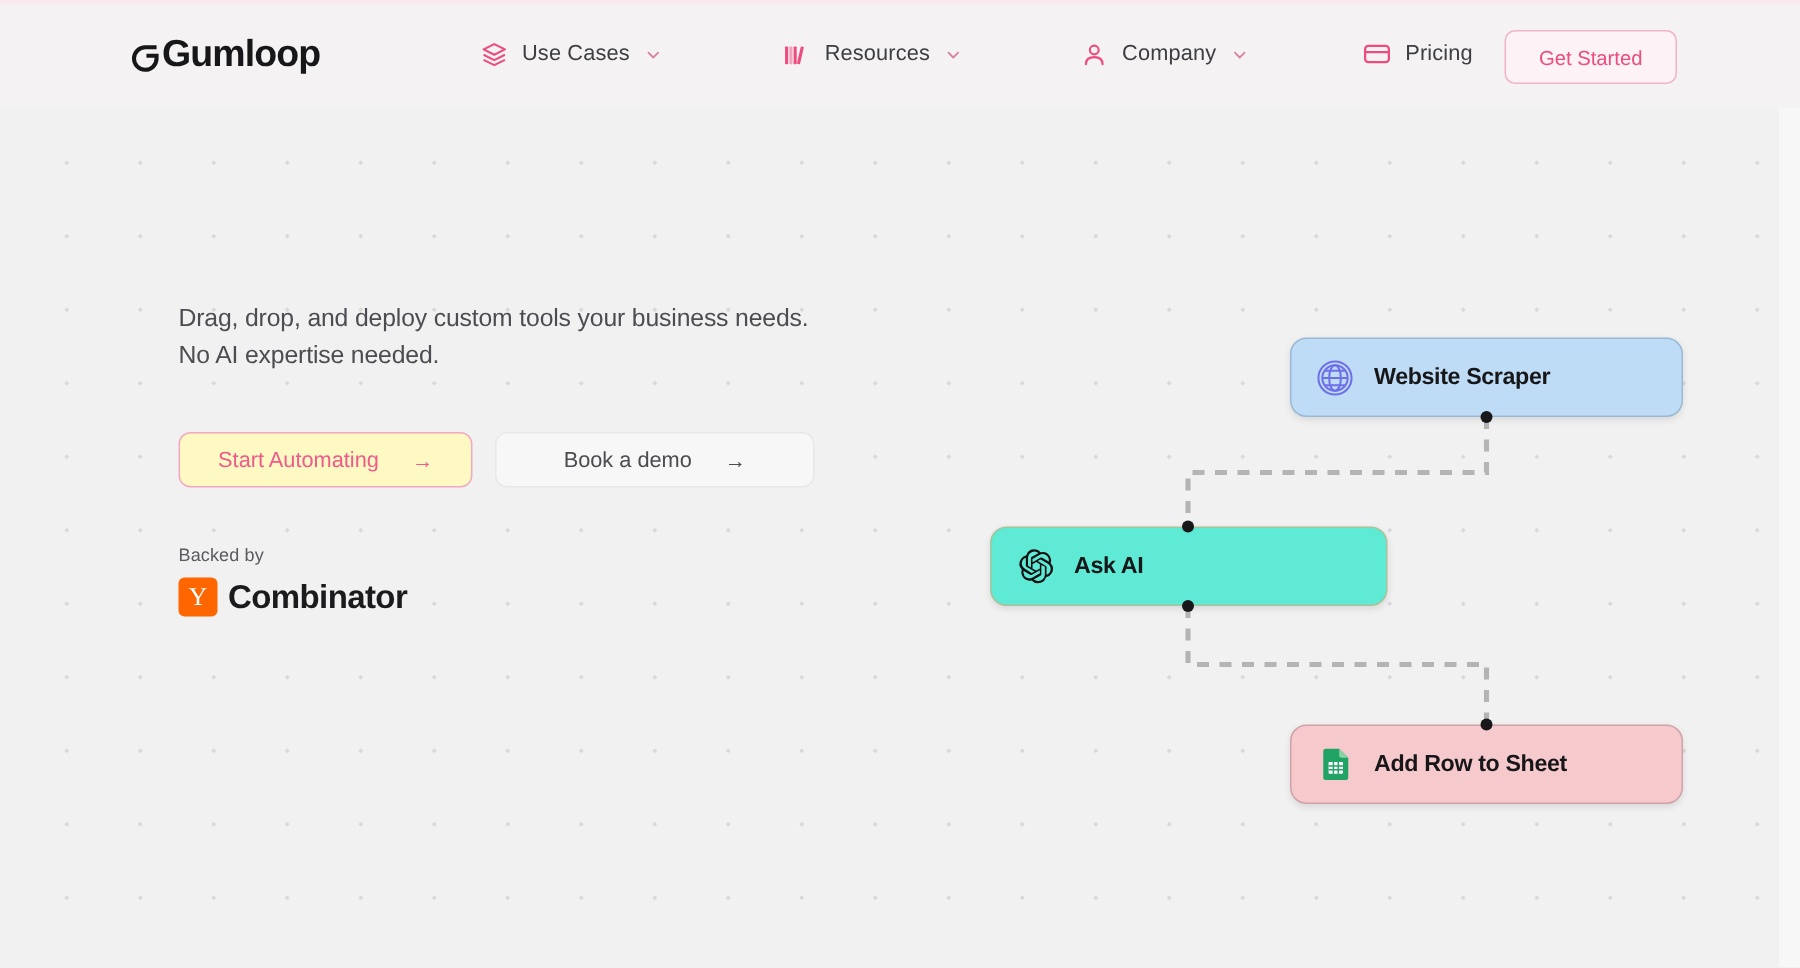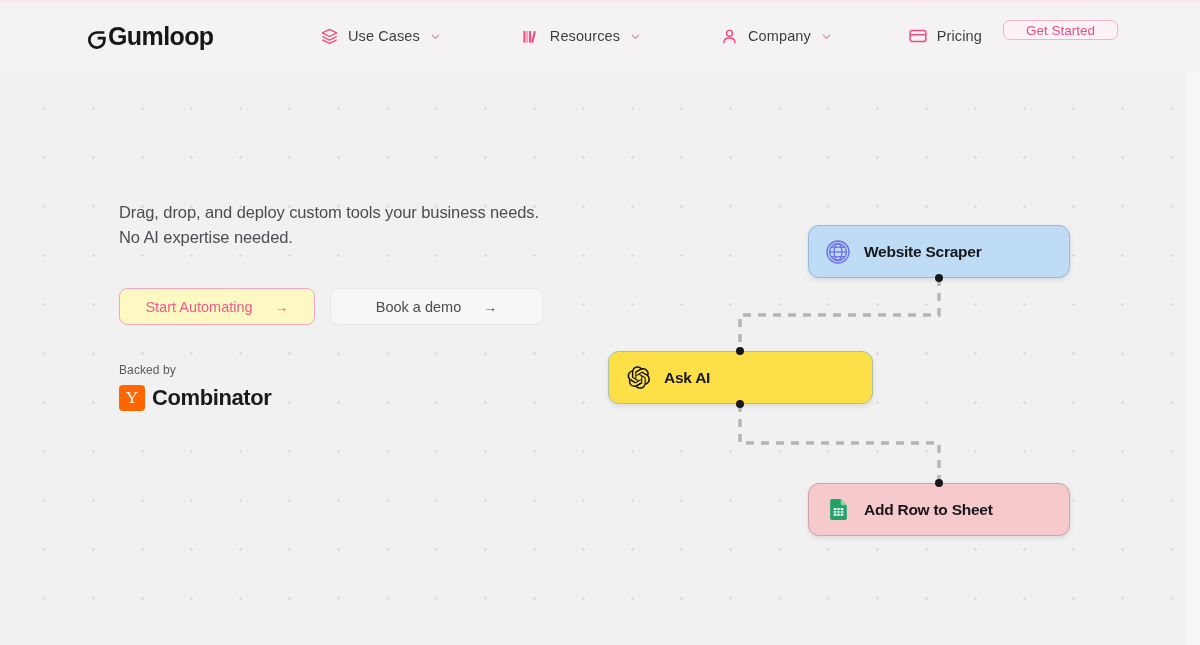--- a/index.html
+++ b/index.html
@@ -90,21 +90,21 @@
     color:#ec4c7e;
   }
   .chev {
     width:11px; height:11px;
     color:#d8829f;
     display:flex; align-items:center; justify-content:center;
     margin-left:1px;
   }
   .get-started {
     position:absolute; right:82px; top:20px;
-    padding:0 22px; height:20px;
+    padding:0 22px; height:36px;
     display:flex; align-items:center; justify-content:center;
     border:1px solid #f2b3c8;
     border-radius:7px;
     background:#fdf2f5;
     color:#ec4c7e;
     font-size:13.5px;
     cursor:pointer;
   }
 
   
@@ -183,21 +183,21 @@
   .yc-text {
     font-size:22px;
     font-weight:700;
     color:#1b1b1e;
     letter-spacing:-0.4px;
   }
 
   
   .flow {
     position:absolute;
-    left:568px; top:200px;
+    left:620px; top:200px;
     width:560px; height:380px;
     z-index:6;
     text-align:center;
   }
   .node {
     position:absolute;
     display:flex; align-items:center;
     border-radius:11px;
     padding-left:16px;
     gap:13px;
@@ -217,21 +217,21 @@
   }
   #node-scraper {
     left:240px; top:25px;
     width:262px; height:53px;
     background:#bedcf5;
     border:1px solid #9ab9d4;
   }
   #node-askai {
     left:40px; top:151px;
     width:265px; height:53px;
-    background:#fde047;
+    background:#5eead4;
     border:1px solid #a9c39c;
   }
   #node-sheet {
     left:240px; top:283px;
     width:262px; height:53px;
     background:#f6c9cd;
     border:1px solid #cfa3a8;
   }
   .port {
     position:absolute;

